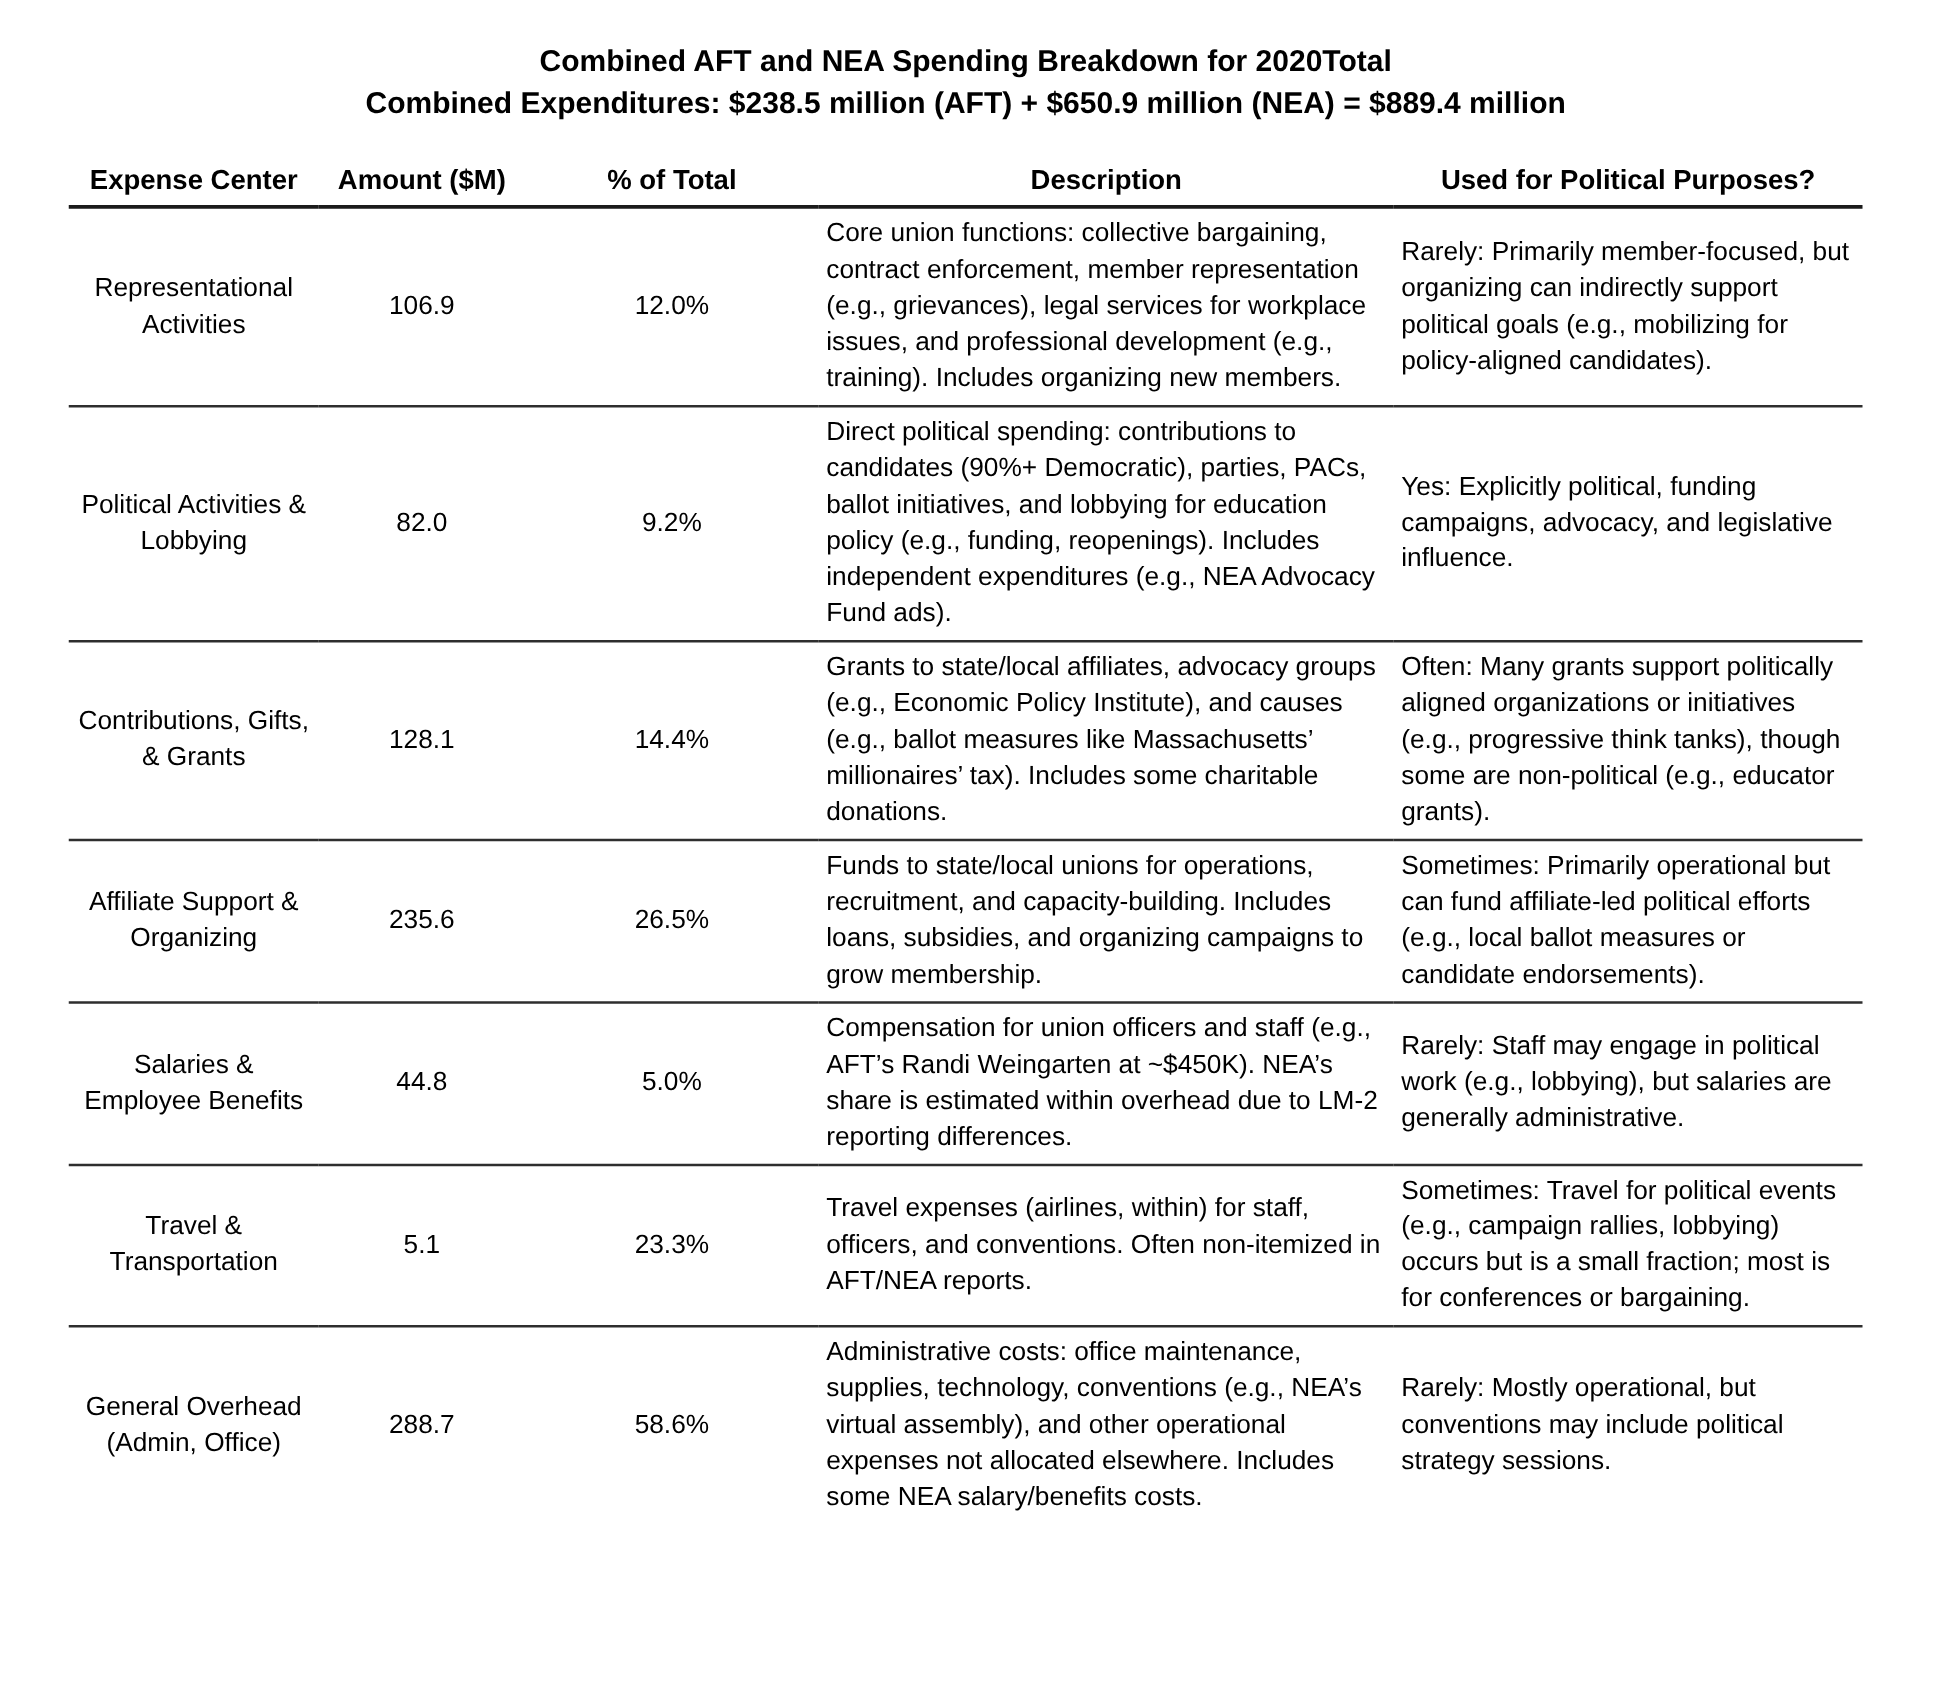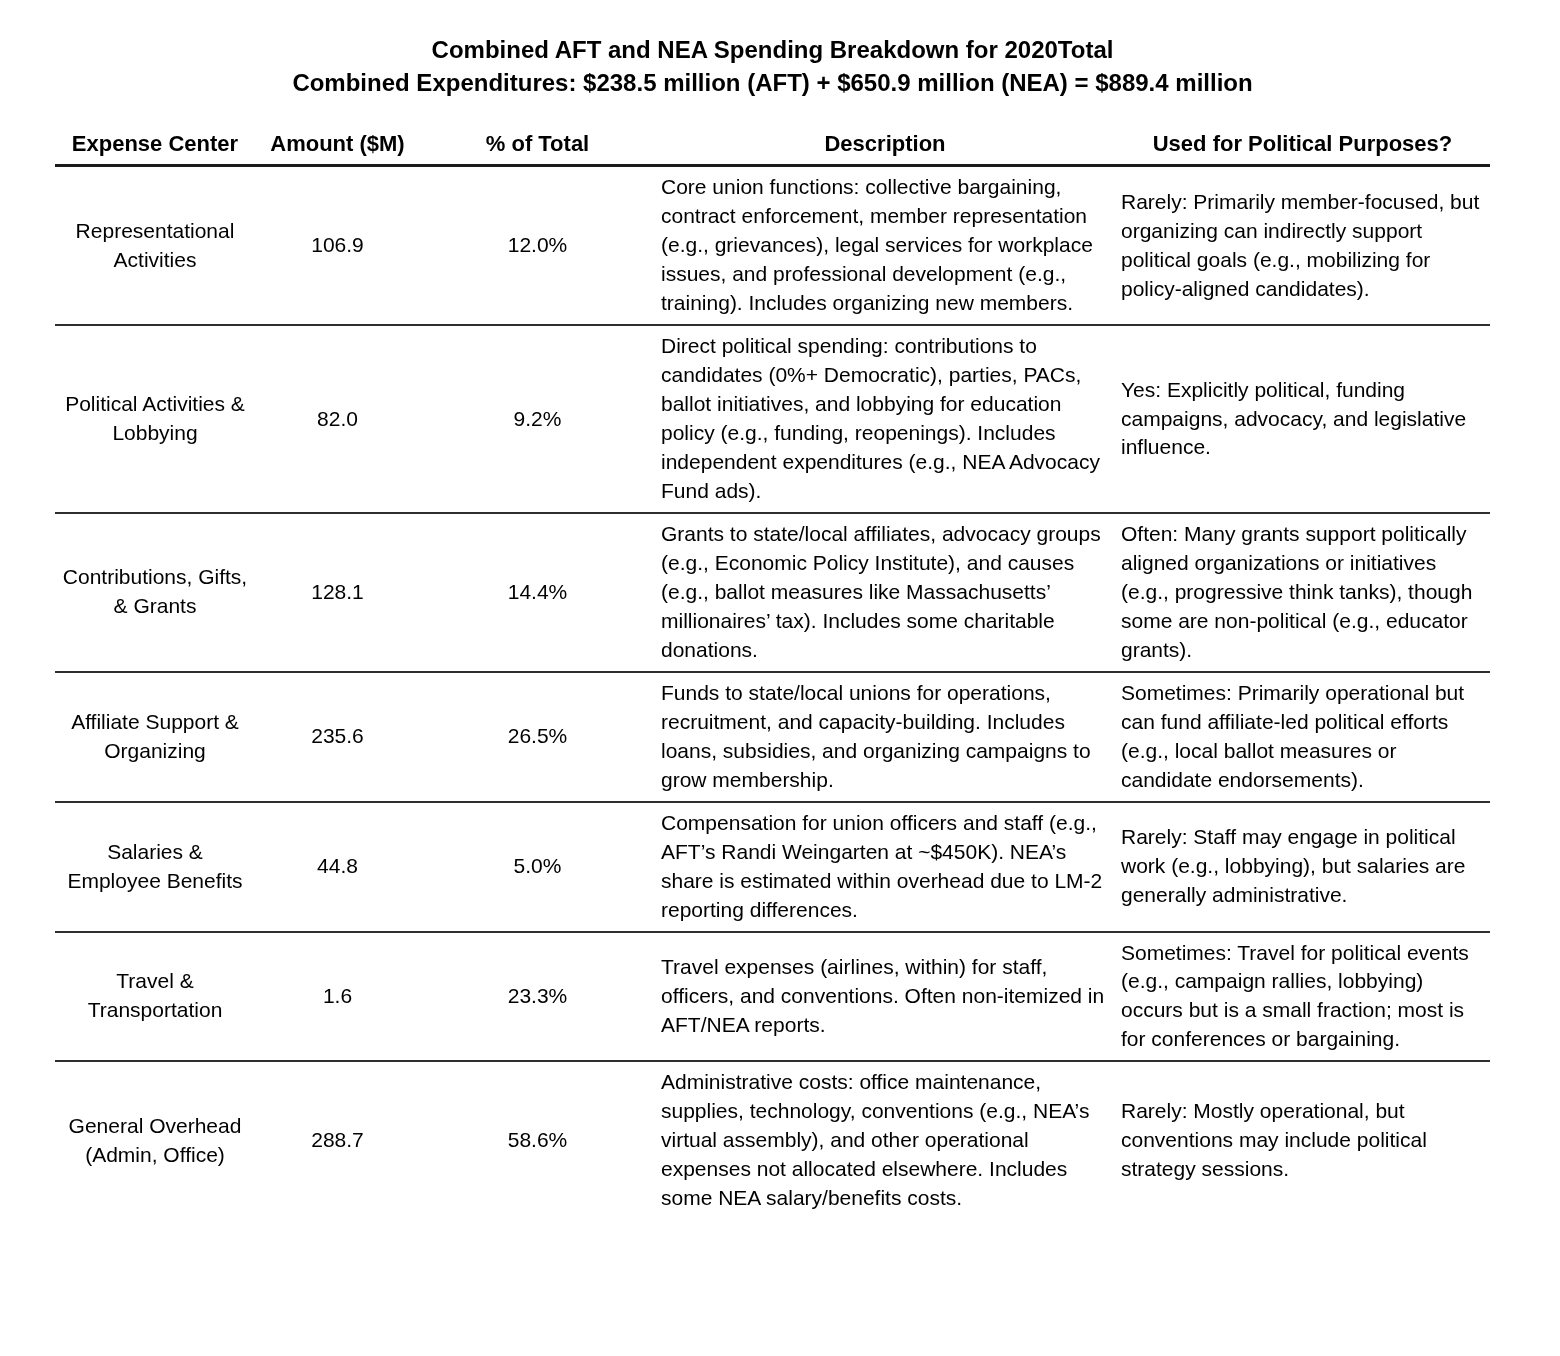--- a/index.html
+++ b/index.html
@@ -87,21 +87,21 @@
         <td class="center">Representational Activities</td>
         <td class="center">106.9</td>
         <td class="center">12.0%</td>
         <td class="left">Core union functions: collective bargaining, contract enforcement, member representation (e.g., grievances), legal services for workplace issues, and professional development (e.g., training). Includes organizing new members.</td>
         <td class="left">Rarely: Primarily member-focused, but organizing can indirectly support political goals (e.g., mobilizing for policy-aligned candidates).</td>
       </tr>
       <tr>
         <td class="center">Political Activities &amp; Lobbying</td>
         <td class="center">82.0</td>
         <td class="center">9.2%</td>
-        <td class="left">Direct political spending: contributions to candidates (0%+ Democratic), parties, PACs, ballot initiatives, and lobbying for education policy (e.g., funding, reopenings). Includes independent expenditures (e.g., NEA Advocacy Fund ads).</td>
+        <td class="left">Direct political spending: contributions to candidates (90%+ Democratic), parties, PACs, ballot initiatives, and lobbying for education policy (e.g., funding, reopenings). Includes independent expenditures (e.g., NEA Advocacy Fund ads).</td>
         <td class="left">Yes: Explicitly political, funding campaigns, advocacy, and legislative influence.</td>
       </tr>
       <tr>
         <td class="center">Contributions, Gifts, &amp; Grants</td>
         <td class="center">128.1</td>
         <td class="center">14.4%</td>
         <td class="left">Grants to state/local affiliates, advocacy groups (e.g., Economic Policy Institute), and causes (e.g., ballot measures like Massachusetts’ millionaires’ tax). Includes some charitable donations.</td>
         <td class="left">Often: Many grants support politically aligned organizations or initiatives (e.g., progressive think tanks), though some are non-political (e.g., educator grants).</td>
       </tr>
       <tr>
@@ -113,21 +113,21 @@
       </tr>
       <tr>
         <td class="center">Salaries &amp; Employee Benefits</td>
         <td class="center">44.8</td>
         <td class="center">5.0%</td>
         <td class="left">Compensation for union officers and staff (e.g., AFT’s Randi Weingarten at ~$450K). NEA’s share is estimated within overhead due to LM-2 reporting differences.</td>
         <td class="left">Rarely: Staff may engage in political work (e.g., lobbying), but salaries are generally administrative.</td>
       </tr>
       <tr>
         <td class="center">Travel &amp; Transportation</td>
-        <td class="center">1.6</td>
+        <td class="center">5.1</td>
         <td class="center">23.3%</td>
         <td class="left">Travel expenses (airlines, within) for staff, officers, and conventions. Often non-itemized in AFT/NEA reports.</td>
         <td class="left">Sometimes: Travel for political events (e.g., campaign rallies, lobbying) occurs but is a small fraction; most is for conferences or bargaining.</td>
       </tr>
       <tr>
         <td class="center">General Overhead (Admin, Office)</td>
         <td class="center">288.7</td>
         <td class="center">58.6%</td>
         <td class="left">Administrative costs: office maintenance, supplies, technology, conventions (e.g., NEA’s virtual assembly), and other operational expenses not allocated elsewhere. Includes some NEA salary/benefits costs.</td>
         <td class="left">Rarely: Mostly operational, but conventions may include political strategy sessions.</td>

